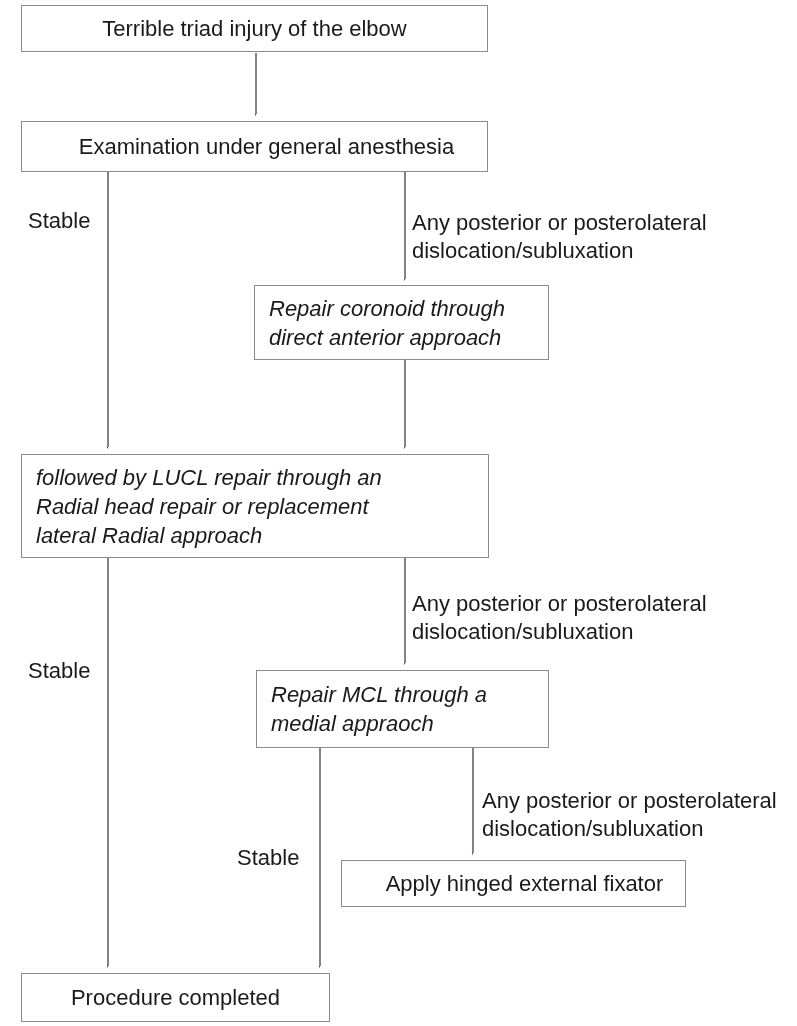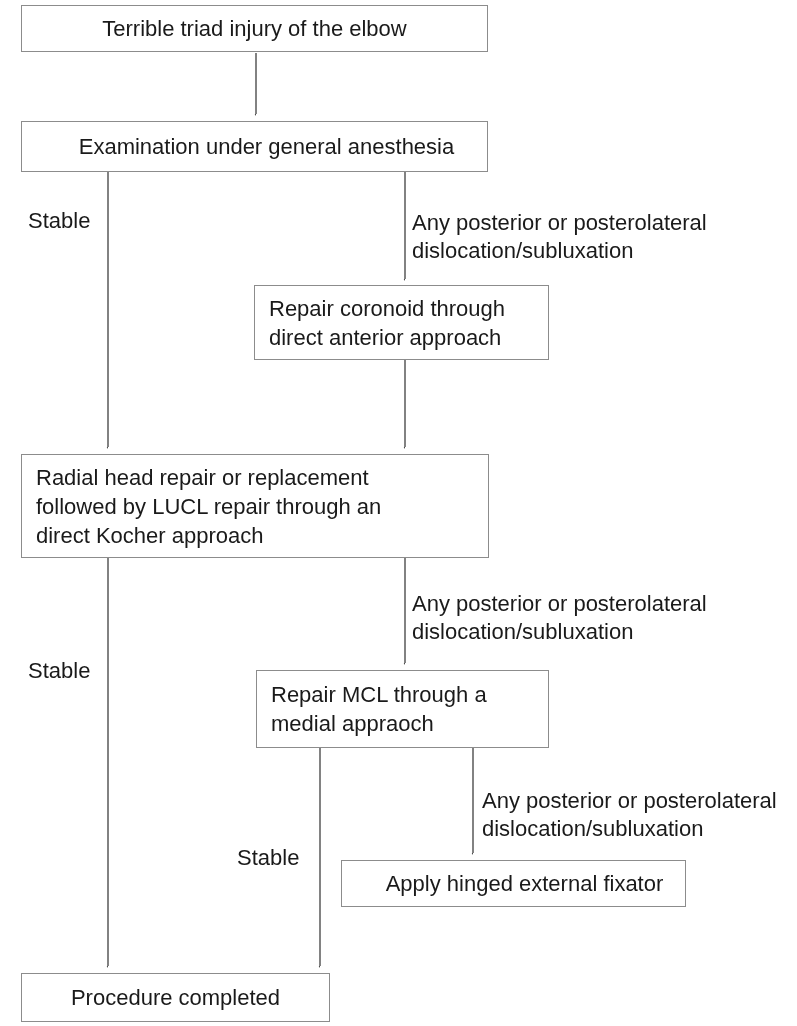--- a/index.html
+++ b/index.html
@@ -30,21 +30,21 @@
     background: var(--bg);
     border: 1.5px solid var(--border);
     font-size: 22px;
     line-height: 29px;
     color: var(--text);
     display: flex;
     flex-direction: column;
     justify-content: center;
   }
   .node.centered { align-items: center; text-align: center; }
-  .node.leftish  { align-items: flex-start; text-align: left; padding-left: 14px; padding-right: 6px; }
+  .node.leftish  { align-items: flex-start; text-align: left; padding-left: 14px; padding-right: 6px; font-style: italic; }
   .node span { display: block; white-space: nowrap; }
   .edge-label {
     position: absolute;
     font-size: 22px;
     line-height: 28px;
     color: var(--text);
     white-space: nowrap;
   }
   .edge-label span { display: block; }
 </style>
@@ -78,23 +78,23 @@
   <div class="node centered" style="left:5px; top:121px; width:467px; height:51px;padding-left:24px;">
     <span>Examination under general anesthesia</span>
   </div>
 
   <div class="node leftish" style="left:238px; top:285px; width:295px; height:75px;">
     <span>Repair coronoid through</span>
     <span>direct anterior approach</span>
   </div>
 
   <div class="node leftish" style="left:5px; top:454px; width:468px; height:104px;">
+    <span>followed by LUCL repair through an</span>
     <span>Radial head repair or replacement</span>
-    <span>followed by LUCL repair through an</span>
-    <span>direct Kocher approach</span>
+    <span>lateral Radial approach</span>
   </div>
 
   <div class="node leftish" style="left:240px; top:670px; width:293px; height:78px;">
     <span>Repair MCL through a</span>
     <span>medial appraoch</span>
   </div>
 
   <div class="node centered" style="left:325px; top:860px; width:345px; height:47px;padding-left:22px;">
     <span>Apply hinged external fixator</span>
   </div>

